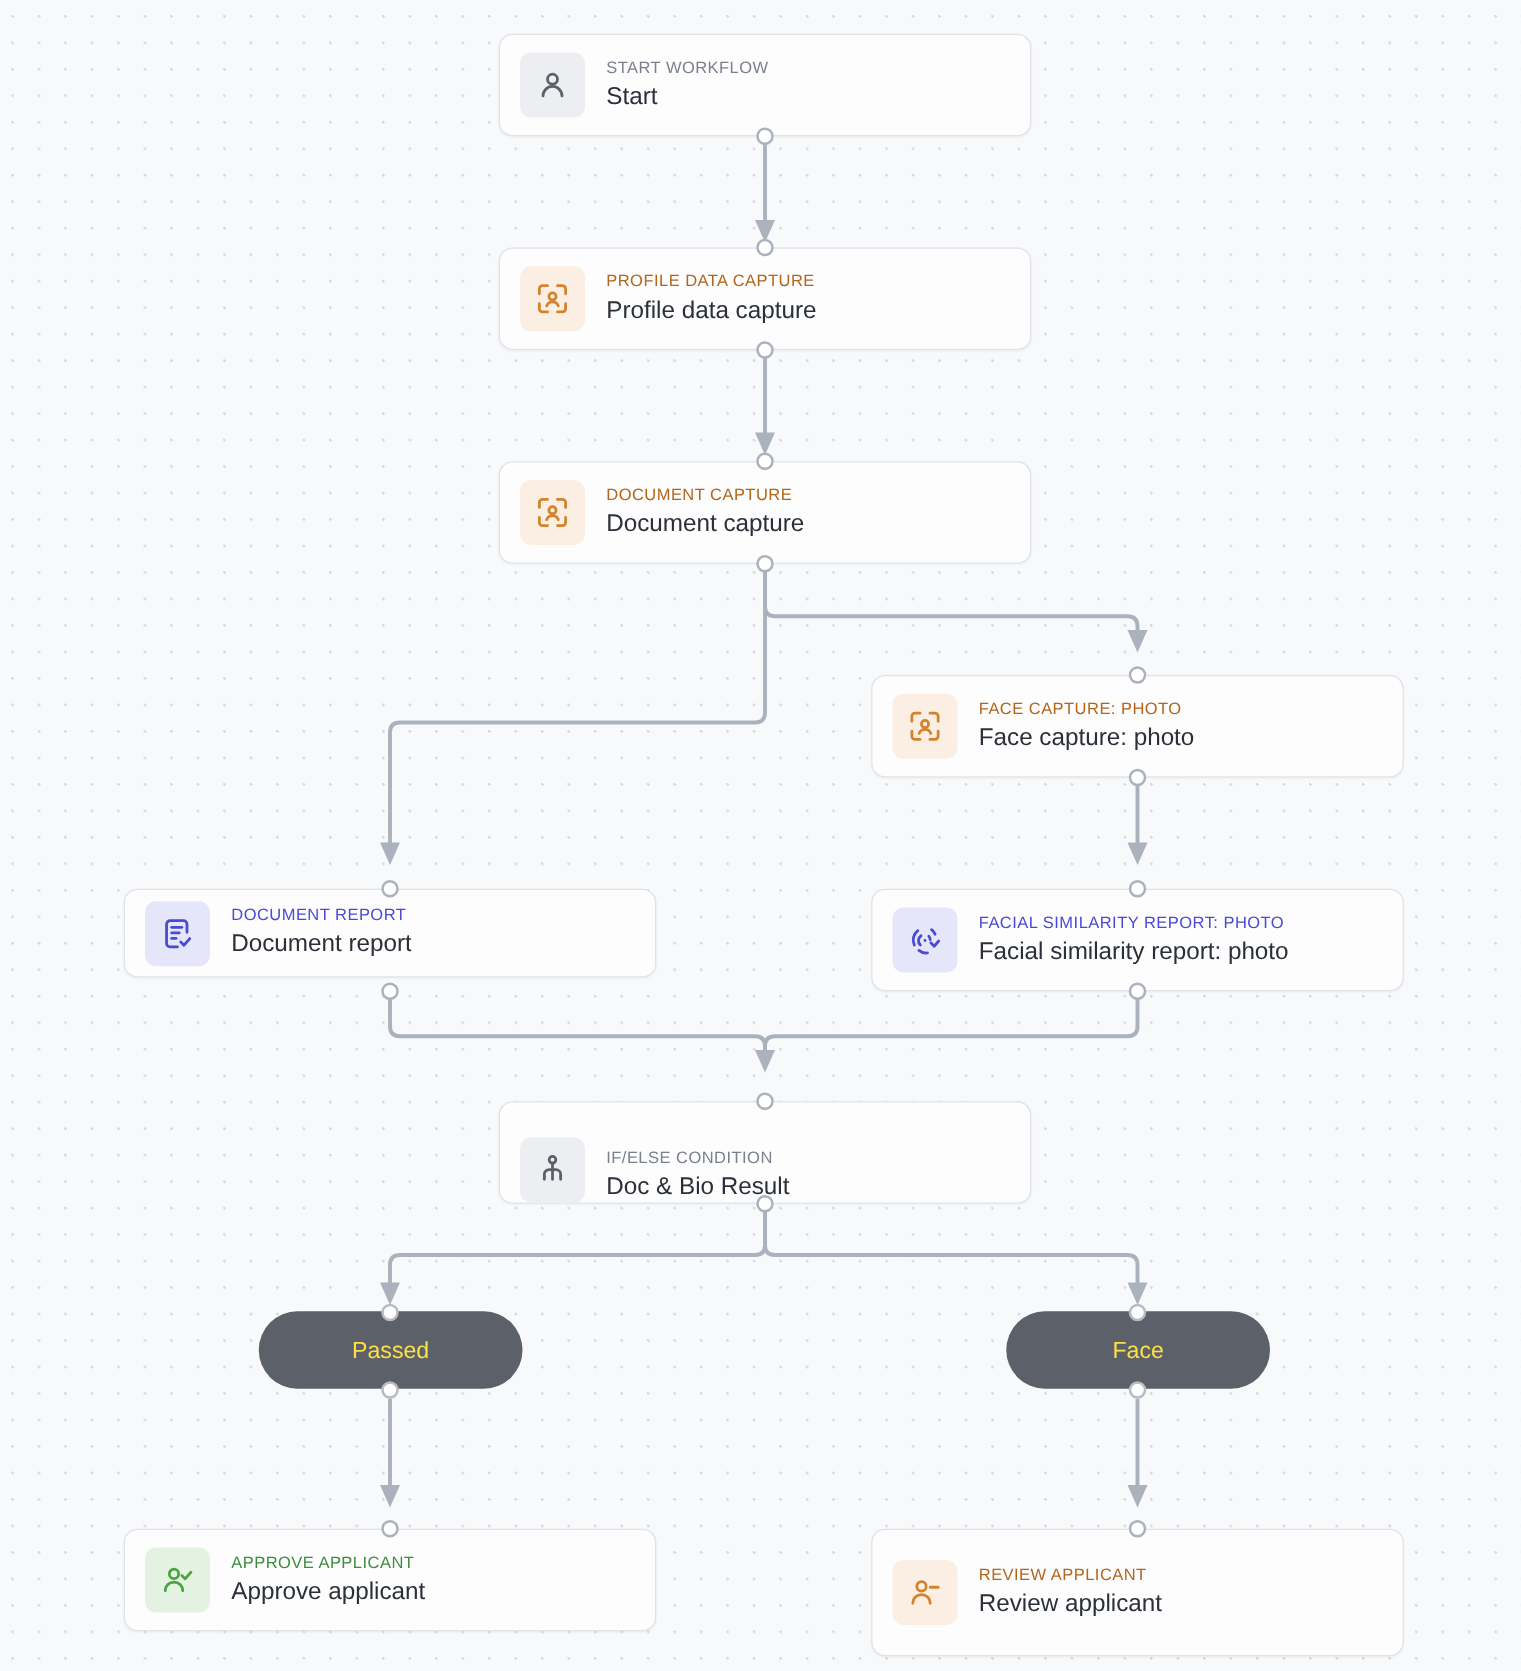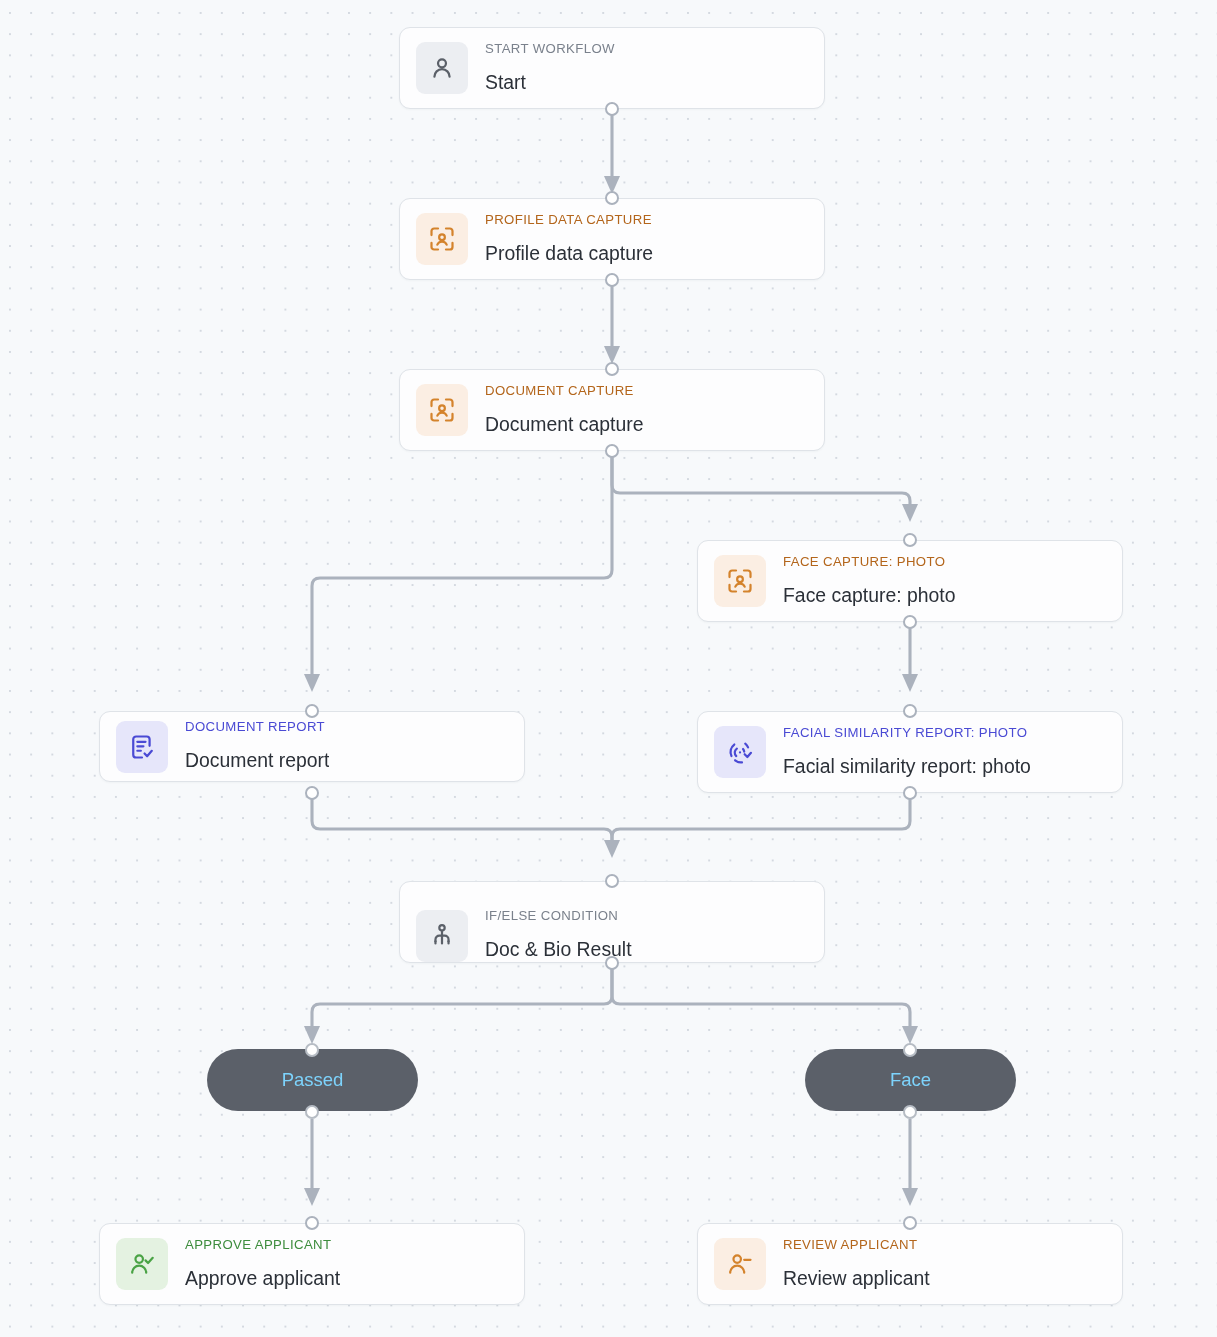--- a/index.html
+++ b/index.html
@@ -74,21 +74,21 @@
     font-size: 13.2px;
     letter-spacing: 0.38px;
     line-height: 1.15;
     text-transform: uppercase;
     white-space: nowrap;
   }
   .node-title {
     font-size: 19.4px;
     color: #2b3038;
     line-height: 1.3;
-    margin-top: 14px;
+    margin-top: 4px;
     white-space: nowrap;
   }
 
   
   .tile-grey   { background: #eceef2; }
   .tile-orange { background: #fbeee3; }
   .tile-indigo { background: #e6e6fa; }
   .tile-green  { background: #e4f2e1; }
 
   .k-grey   { color: #7a818c; }
@@ -98,21 +98,21 @@
 
   
   .pill {
     position: absolute;
     box-sizing: border-box;
     background: #5b6069;
     border-radius: 999px;
     display: flex;
     align-items: center;
     justify-content: center;
-    color: #7dd3fc;
+    color: #fde047;
     font-size: 18.5px;
   }
 
   
   .port {
     position: absolute;
     width: 14px;
     height: 14px;
     box-sizing: border-box;
     border-radius: 50%;
@@ -283,21 +283,21 @@
         <path d="M3.6 19.4a6 6 0 0 1 12 0"></path>
         <path d="M15 8.9l2.2 2.3 4-4.5"></path>
       </svg>
     </div>
     <div class="node-text">
       <div class="node-kicker k-green">APPROVE APPLICANT</div>
       <div class="node-title">Approve applicant</div>
     </div>
   </div>
 
-  <div class="node" style="left:697px; top:1223px; width:426px; height:82px;">
+  <div class="node" style="left:697px; top:1223px; width:426px; height:102px;">
     <div class="node-icon tile-orange">
       <svg width="28" height="28" viewBox="0 0 24 24" fill="none" stroke="#d4832c" stroke-width="1.9" stroke-linecap="round" stroke-linejoin="round">
         <circle cx="9.6" cy="7.8" r="3.2"></circle>
         <path d="M3.6 19.4a6 6 0 0 1 12 0"></path>
         <path d="M15.6 8.4h5.4"></path>
       </svg>
     </div>
     <div class="node-text">
       <div class="node-kicker k-orange">REVIEW APPLICANT</div>
       <div class="node-title">Review applicant</div>

